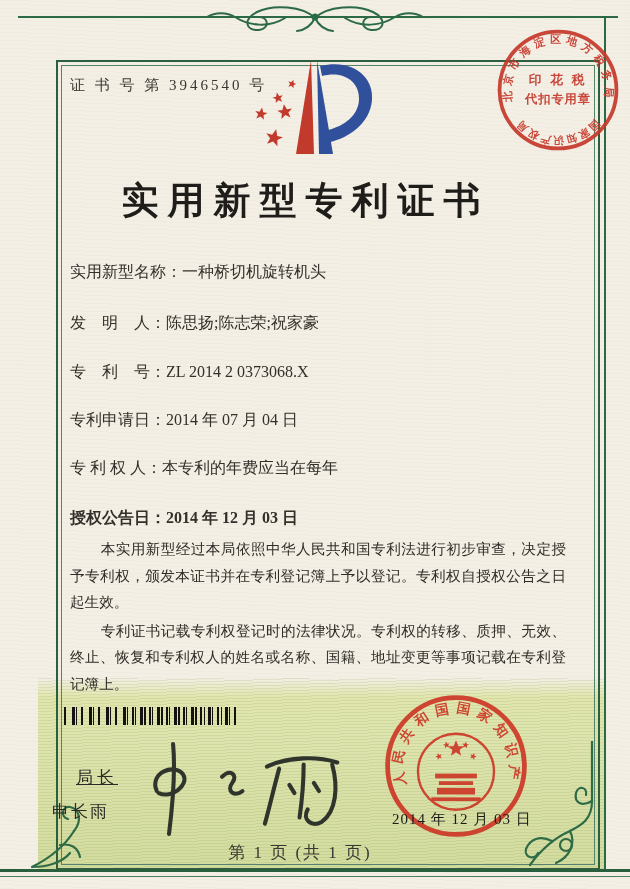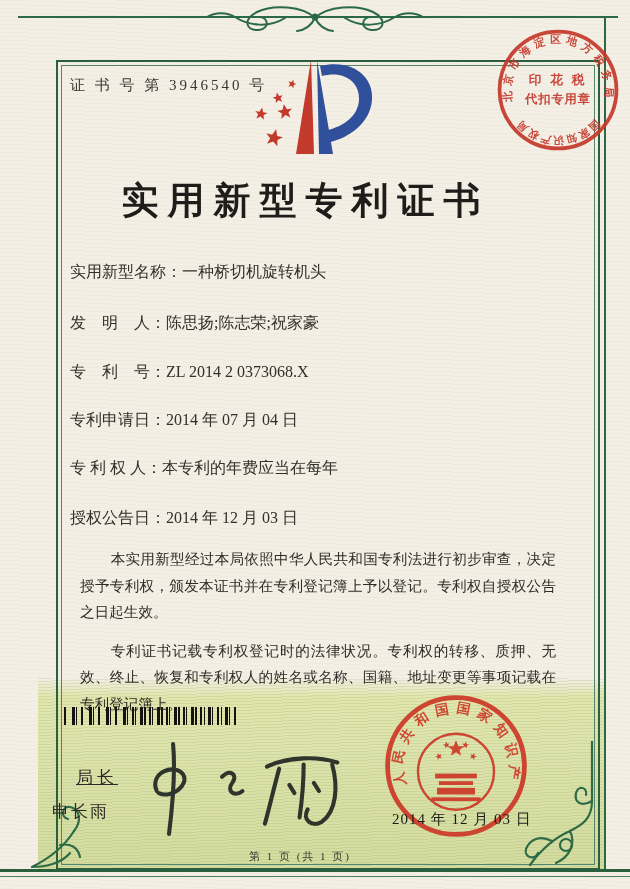--- a/index.html
+++ b/index.html
@@ -32,39 +32,39 @@
   .tax-stamp{position:absolute;left:492px;top:24px;z-index:4;opacity:.92;}
   .title{
     position:absolute;left:0;right:30px;top:176px;z-index:4;text-align:center;
     font-size:37px;font-weight:bold;letter-spacing:9px;color:#1f1d1a;margin-left:11px;
   }
   
   .fields{position:absolute;left:70px;top:262px;width:480px;z-index:4;font-size:16px;}
   .field-row{position:absolute;left:0;white-space:nowrap;}
   .field-row .lbl{color:#33302b;}
   .field-row .val{color:#33302b;}
-  .fr0{top:0;} .fr1{top:51px;} .fr2{top:100px;} .fr3{top:148px;} .fr4{top:196px;} .fr5{top:246px;}
+  .fr0{top:0;} .fr1{top:51px;} .fr2{top:100px;} .fr3{top:148px;} .fr4{top:196px;} .fr5{top:246px;font-weight:bold;}
   
   .body-text{position:absolute;left:68px;top:534px;width:500px;z-index:4;
     font-size:14.6px;line-height:26.5px;text-align:justify;color:#2f2c27;}
-  .body-text p{margin:12px;text-indent:2.1em;}
+  .body-text p{margin:2px;text-indent:2.1em;}
   
   .barcode{position:absolute;left:64px;top:707px;width:174px;height:18px;z-index:4;
     background:repeating-linear-gradient(90deg,
       #15120f 0 2px, rgba(0,0,0,0) 2px 3.5px,
       #15120f 3.5px 4.5px, rgba(0,0,0,0) 4.5px 8px,
       #15120f 8px 11px, rgba(0,0,0,0) 11px 12.5px,
       #15120f 12.5px 13.5px, rgba(0,0,0,0) 13.5px 17px);}
   .signer-title{position:absolute;left:76px;top:766px;z-index:4;font-size:17px;letter-spacing:4px;color:#2c2a26;text-decoration:underline;}
   .signer-name{position:absolute;left:52px;top:800px;z-index:4;font-size:17px;letter-spacing:2px;color:#2c2a26;}
   .signature{position:absolute;left:128px;top:738px;z-index:5;}
   .official-seal{position:absolute;left:380px;top:690px;z-index:4;opacity:.93;}
   .seal-date{position:absolute;left:392px;top:810px;z-index:5;font-size:15px;letter-spacing:1px;color:#1d1b18;}
   .footer{position:absolute;left:0;right:30px;bottom:25px;z-index:4;text-align:center;
-    font-size:11px;letter-spacing:2px;color:#3a3733;}
+    font-size:17px;letter-spacing:2px;color:#3a3733;}
 </style>
 </head>
 <body>
 
 <div class="page">
 
   <div class="green-zone"></div>
   <div class="top-line"></div>
   <div class="right-line"></div>
   <div class="bottom-line1"></div>

